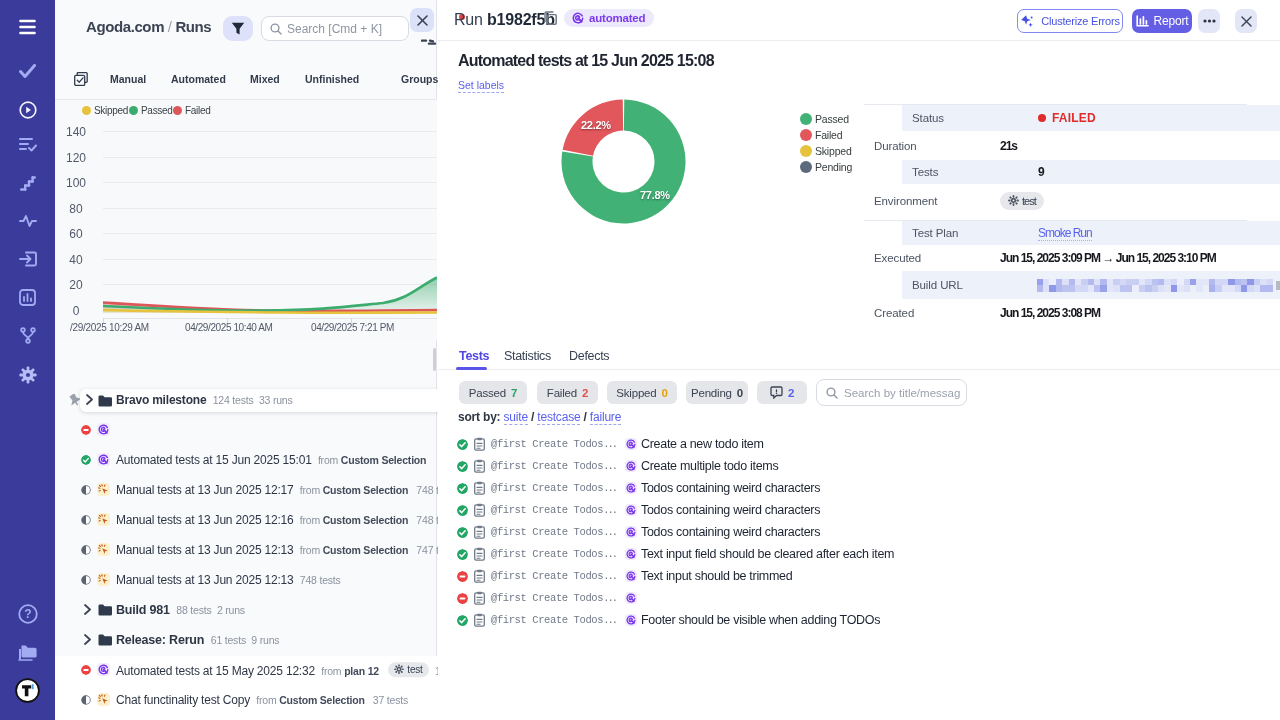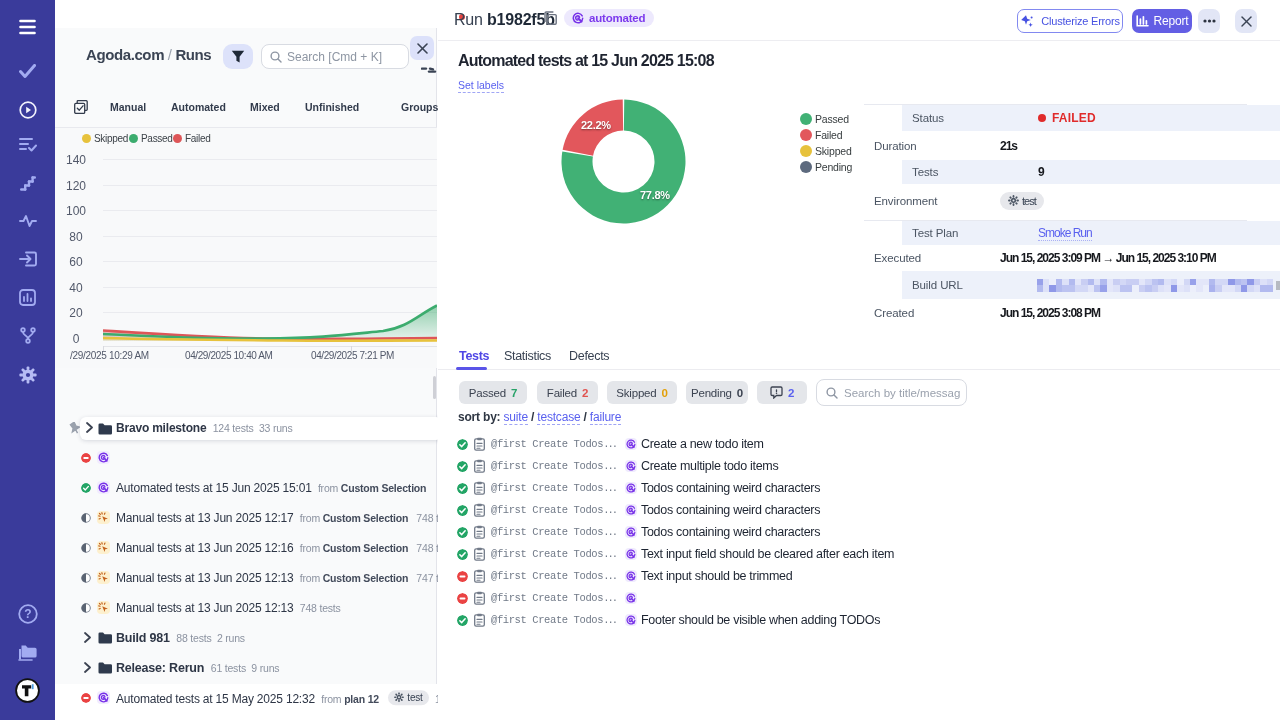--- a/index.html
+++ b/index.html
@@ -5,21 +5,21 @@
   * { margin:0; padding:0; box-sizing:border-box; }
   html,body { width:1280px; height:720px; overflow:hidden; font-family:"Liberation Sans", sans-serif; background:#fff; }
   .abs { position:absolute; }
   #root { position:relative; width:1280px; height:720px; }
 
   
   #sidebar { position:absolute; left:0; top:0; width:55px; height:720px; background:#3a3b9b; }
   .sicon { position:absolute; left:0; width:55px; display:flex; justify-content:center; }
 
   
-  #lpanel { position:absolute; left:55px; top:0; width:382px; height:656px; background:#f9fafb; border-right:1px solid #e3e4ea;margin-top:28px; }
+  #lpanel { position:absolute; left:55px; top:0; width:382px; height:656px; background:#f9fafb; border-right:1px solid #e3e4ea; }
   #lhead-title { position:absolute; left:31px; top:18px; font-size:15px; font-weight:700; color:#3b4454; letter-spacing:-0.4px; }
   #lhead-title .slash { color:#9ca3af; font-weight:400; }
   #filter-btn { position:absolute; left:168px; top:16px; width:30px; height:25px; background:#dde2fa; border-radius:9px; display:flex; align-items:center; justify-content:center; }
   #lsearch { position:absolute; left:206px; top:16px; width:148px; height:25px; background:#fff; border:1px solid #d8dbe2; border-radius:8px; display:flex; align-items:center; padding-left:8px; }
   #lsearch .ph { color:#8e96a3; font-size:12px; margin-left:5px; }
   #lclose { position:absolute; left:355px; top:8px; width:24px; height:24px; background:#dce1fa; border-radius:7px; display:flex; align-items:center; justify-content:center; color:#3b4455; font-size:13px; }
   #ldash { position:absolute; left:366px; top:31px; width:14px; height:4px; }
 
   #ltabs { position:absolute; left:0; top:58px; width:382px; height:42px; border-bottom:1px solid #e8e9ee; }
   .ltab { position:absolute; top:0; height:42px; display:flex; align-items:center; font-size:10.5px; font-weight:600; color:#323b4c; }

